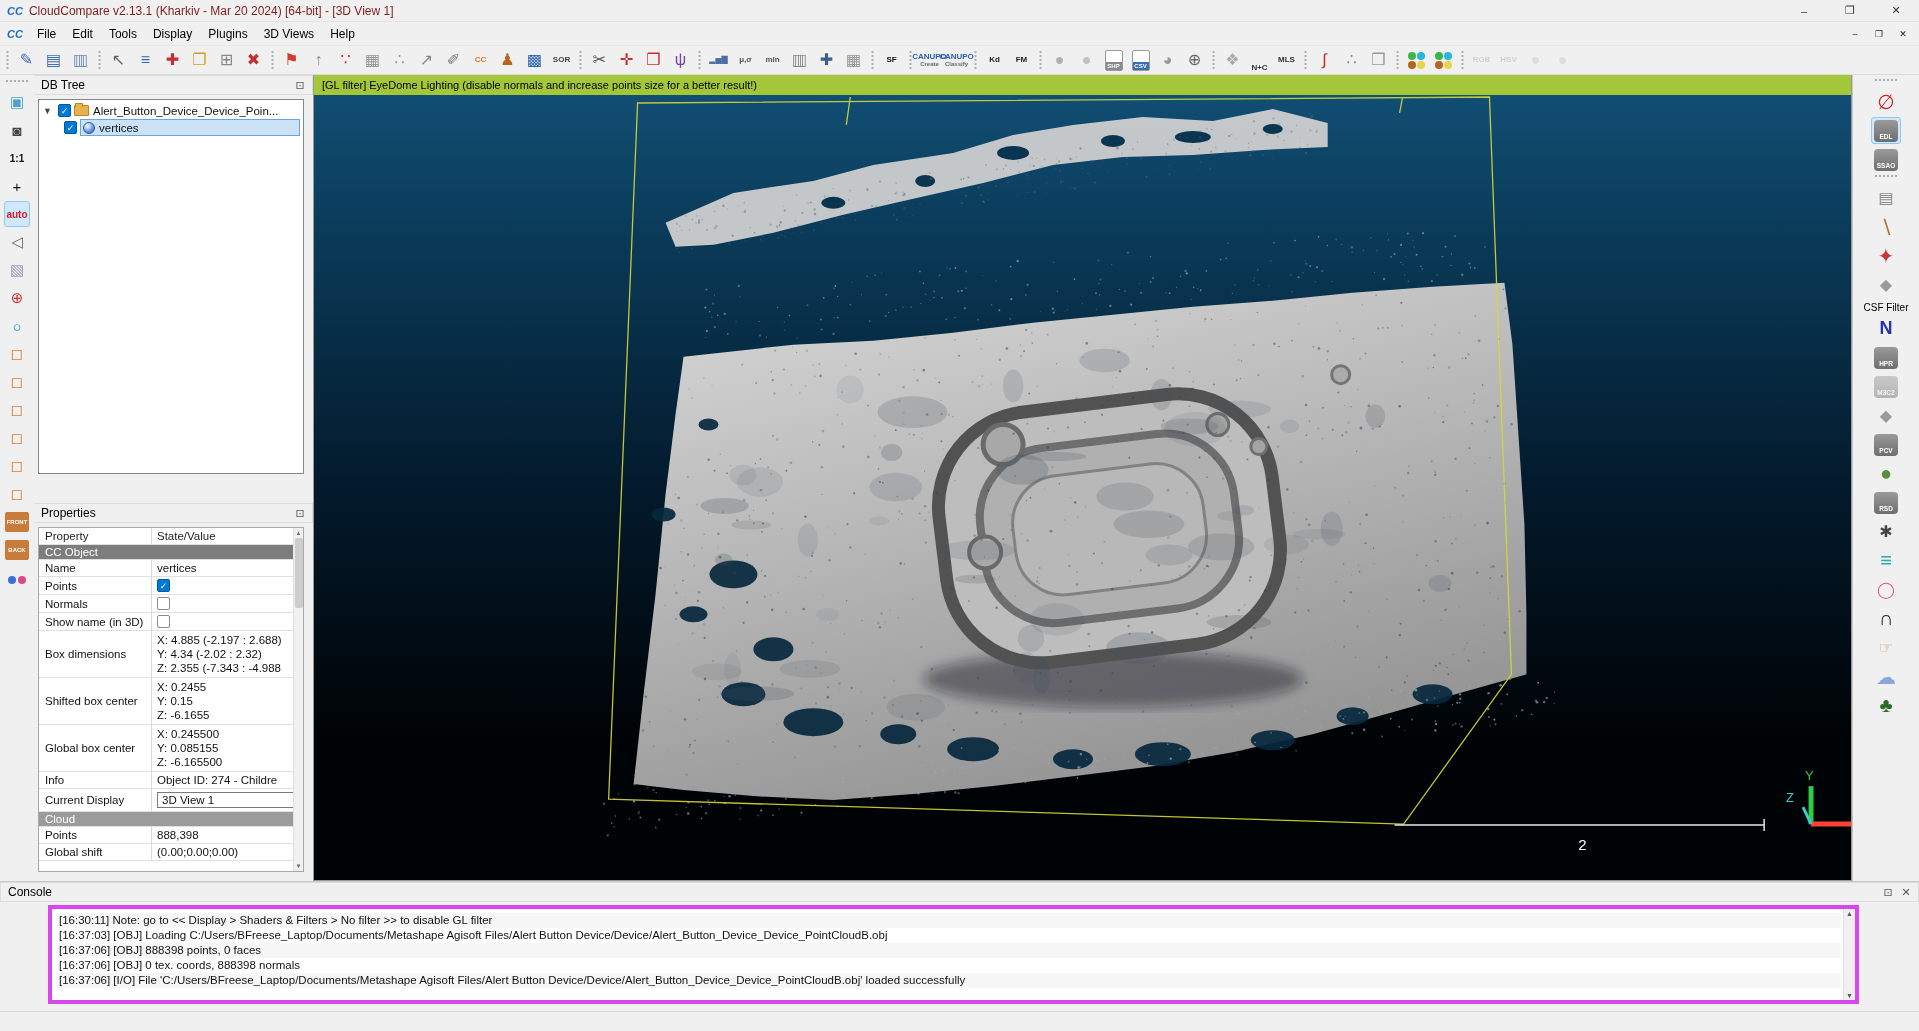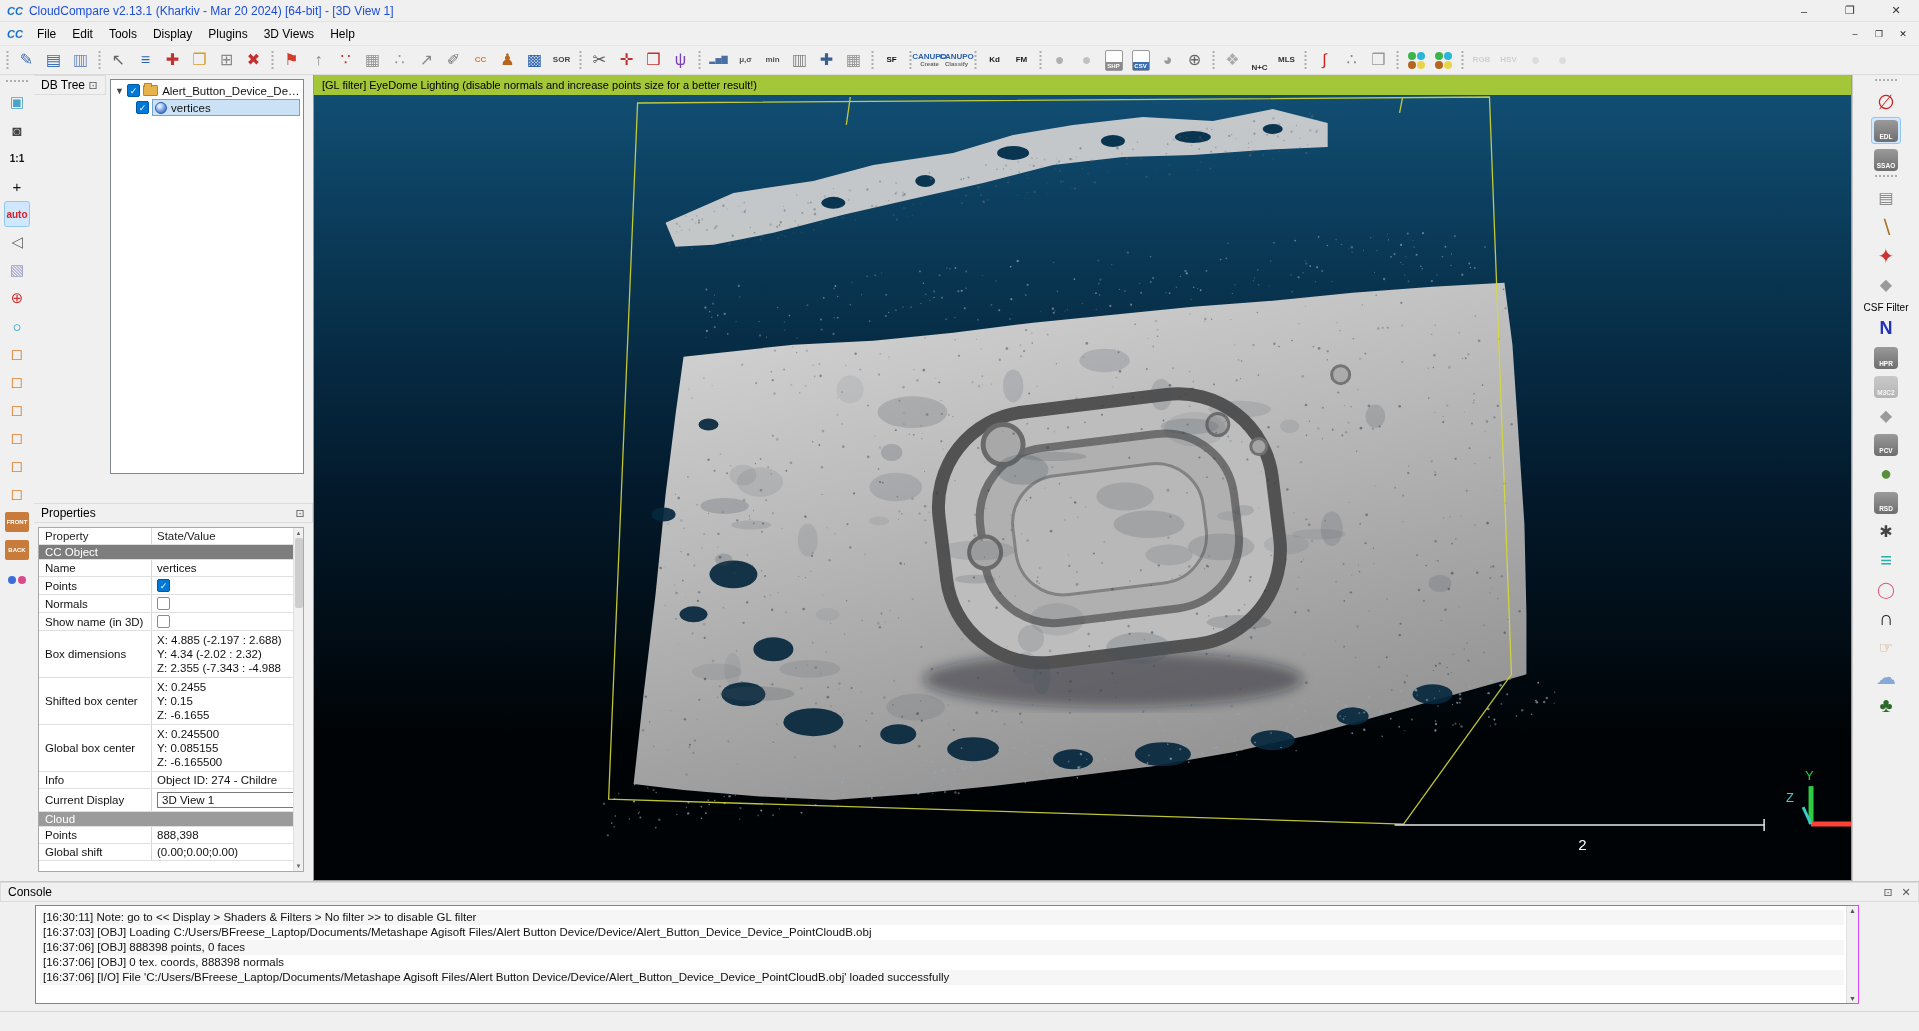--- a/index.html
+++ b/index.html
@@ -3,21 +3,21 @@
 <meta charset="utf-8">
 <style>
   * { margin:0; padding:0; box-sizing:border-box; }
   html,body { width:1919px; height:1031px; overflow:hidden; }
   body { font-family:"Liberation Sans","DejaVu Sans",sans-serif; font-size:12px; color:#111; background:#f0f0f0; }
   #app { width:1919px; height:1031px; display:flex; flex-direction:column; background:#f0f0f0; }
 
   
   .titlebar { height:22px; display:flex; align-items:center; background:#f0f0f0; border-bottom:1px solid #e2e2e2; }
   .app-icon { font-weight:bold; font-style:italic; color:#1a6fc4; font-size:11px; margin:0 6px 0 7px; }
-  .title-text { font-size:12px; color:#1d4ed8; }
+  .title-text { font-size:12px; color:#7f1d1d; }
   .win-controls { margin-left:auto; display:flex; height:100%; }
   .win-btn { width:46px; height:100%; display:flex; align-items:center; justify-content:center; font-size:11px; color:#333; }
 
   
   .menubar { height:23px; display:flex; align-items:center; background:#f0f0f0; }
   .menu-item { padding:3px 8px; color:#000; }
   .child-controls { margin-left:auto; display:flex; margin-right:4px; }
   .child-btn { width:24px; height:18px; display:flex; align-items:center; justify-content:center; font-size:9px; color:#222; }
 
   
@@ -46,21 +46,21 @@
   .lsi-text { font-size:10px; font-weight:bold; }
   .lsi-cube { width:24px; height:20px; border-radius:2px; display:flex; align-items:center; justify-content:center; font-size:6px; font-weight:bold; color:#fff; }
   .dots2 span { width:8px; height:8px; border-radius:50%; display:inline-block; margin:0 1px; }
 
   
   .left-dock { width:279px; display:flex; flex-direction:column; background:#f0f0f0; }
   .panel-header { height:20px; display:flex; align-items:center; padding:0 4px 0 7px; background:#f0f0f0; border:1px solid #dcdcdc; border-left:none; }
   .panel-header .ph-title { font-size:12px; color:#000; }
   .ph-btn { margin-left:auto; color:#555; font-size:11px; width:16px; text-align:center; }
   .ph-btn + .ph-btn { margin-left:2px; }
-  .dbtree-section { height:405px; display:flex; }
+  .dbtree-section { height:405px; display:flex; flex-direction:column; }
   .tree-box { flex:1; margin:4px 9px 6px 4px; background:#fff; border:1px solid #828790; overflow:hidden; padding-top:2px; }
   .tree-row { display:flex; align-items:center; height:17px; padding-left:4px; white-space:nowrap; }
   .tree-expander { width:12px; font-size:9px; color:#444; }
   .cbx { width:13px; height:13px; border-radius:2px; margin:0 3px; display:flex; align-items:center; justify-content:center; flex:none; }
   .cbx.on { background:#0078d7; border:1px solid #005a9e; color:#fff; font-size:9px; }
   .cbx.off { background:#fff; border:1px solid #8a8a8a; }
   .folder-ico { width:15px; height:11px; background:#e8b34a; border:1px solid #b8862a; border-radius:1px; position:relative; margin-right:4px; flex:none; }
   .folder-ico::before { content:""; position:absolute; top:-3px; left:0; width:6px; height:3px; background:#e8b34a; border:1px solid #b8862a; border-bottom:none; border-radius:1px 1px 0 0; }
   .cloud-ico { width:12px; height:12px; border-radius:50%; background:radial-gradient(circle at 35% 30%, #dce9ff 15%, #6f9ae0 55%, #2a5cb0); border:1px solid #2a5cb0; margin-right:4px; flex:none; }
   .tree-label { font-size:11.5px; overflow:hidden; text-overflow:ellipsis; }
@@ -91,21 +91,21 @@
   .right-strip { width:67px; background:#f0f0f0; border-left:1px solid #c8c8c8; display:flex; flex-direction:column; align-items:center; padding-top:3px; overflow:hidden; }
   .rsi { width:30px; height:27px; display:flex; align-items:center; justify-content:center; font-size:16px; margin:1px 0; border-radius:3px; }
   .rsi.big { font-size:20px; }
   .rsi.selected { background:#cfe8ff; border:1px solid #90c8f0; }
   .rsi.grayed { opacity:.45; }
   .badge { width:24px; height:22px; background:linear-gradient(#9a9a9a,#6e6e6e); border-radius:4px; color:#fff; font-size:6.5px; font-weight:bold; display:flex; align-items:flex-end; justify-content:center; padding-bottom:2px; }
   .rs-label { font-size:10px; color:#000; margin:3px 0 1px; }
 
   
   .console-section { height:130px; display:flex; flex-direction:column; background:#f0f0f0; border-top:1px solid #c8c8c8; }
-  .console-body { flex:1; margin:3px 60px 7px 35px; background:#fff; border:1px solid #d946ef; position:relative; overflow:hidden; padding:4px 14px 0 4px; }
+  .console-body { flex:1; margin:3px 60px 7px 48px; background:#fff; border:4px solid #d946ef; position:relative; overflow:hidden; padding:4px 14px 0 4px; }
   .cline { font-size:11.5px; line-height:15px; white-space:nowrap; padding-left:3px; }
   .cline:nth-child(odd) { background:#f6f6f6; }
   .con-scroll { position:absolute; right:0; top:0; bottom:0; width:12px; background:#f0f0f0; border-left:1px solid #e0e0e0; display:flex; flex-direction:column; align-items:center; justify-content:space-between; padding:1px 0; }
   .con-scroll .arr { font-size:7px; color:#555; }
 
   .statusbar { height:20px; background:#f0f0f0; border-top:1px solid #d8d8d8; }
 </style>
 </head>
 <body>
 

